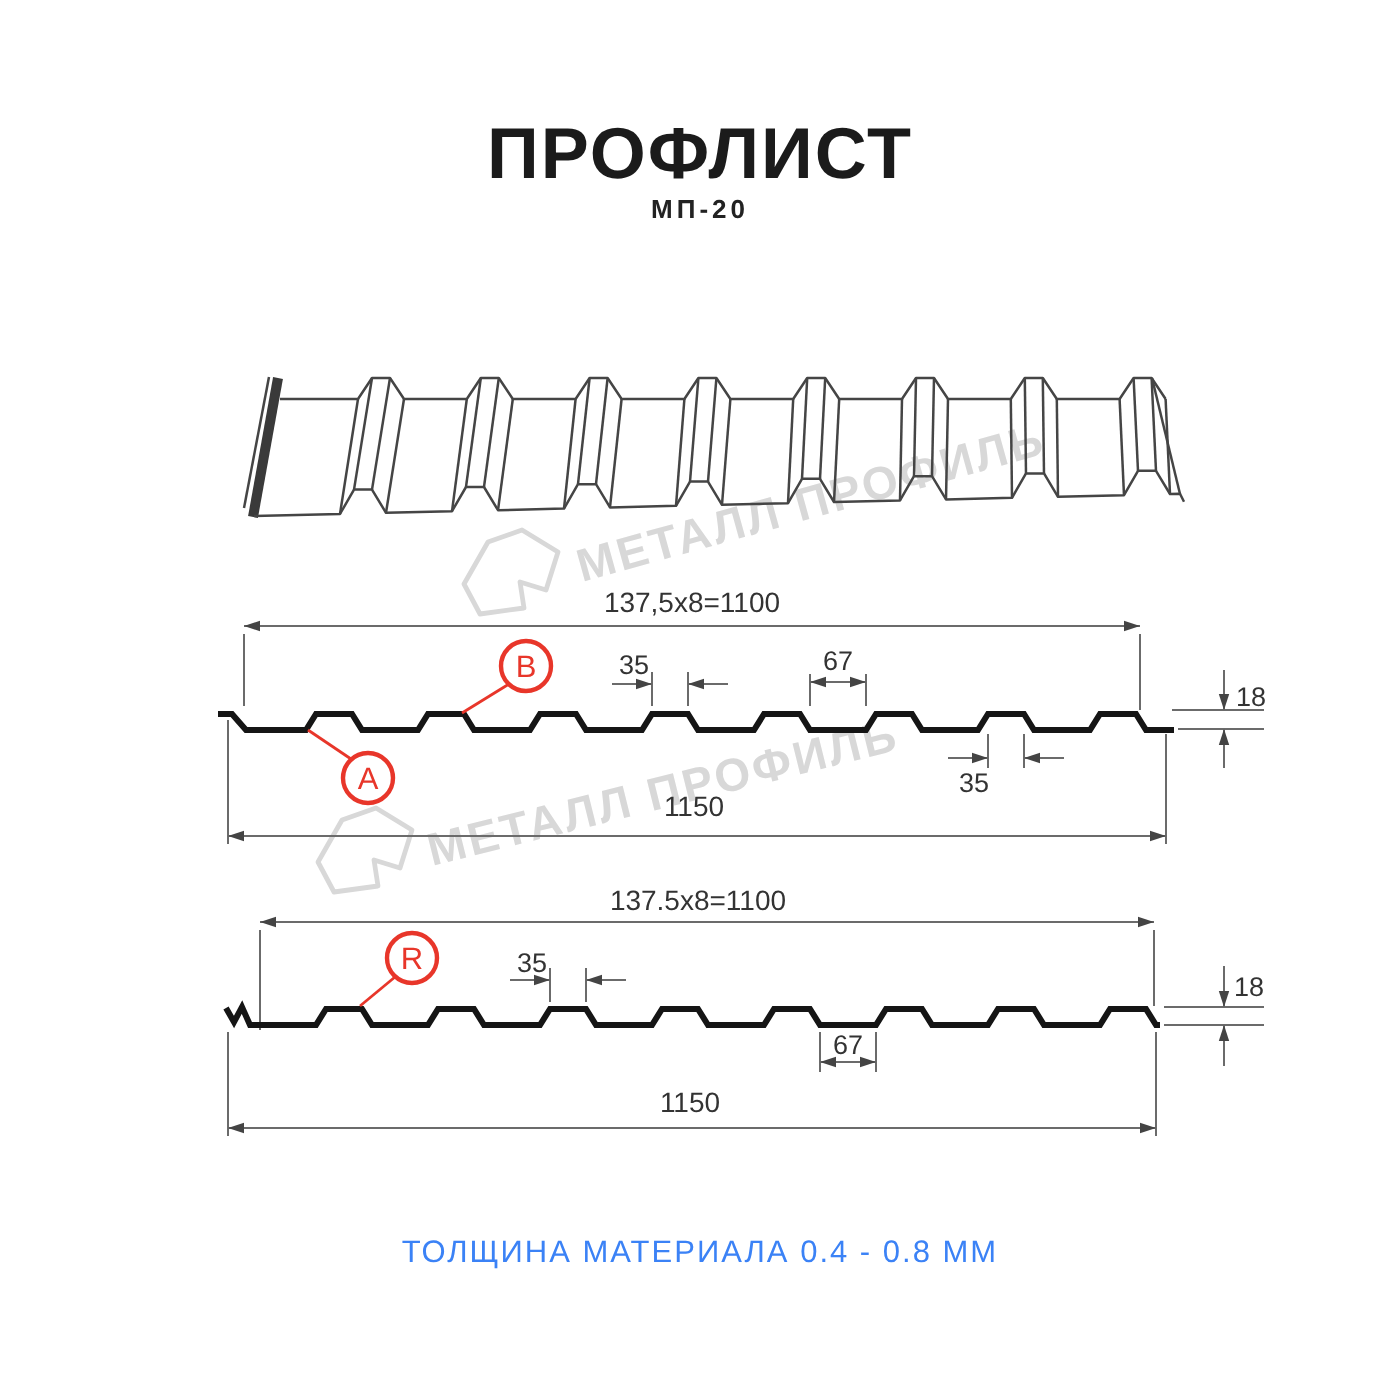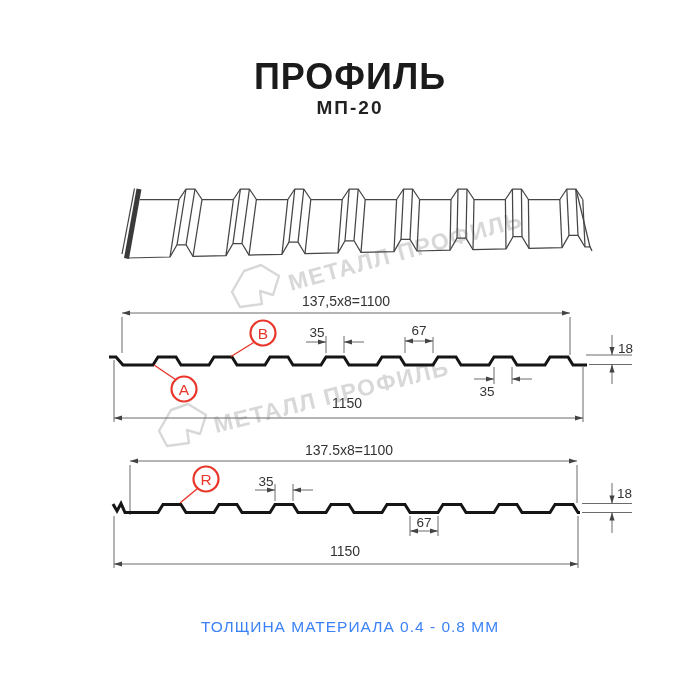--- a/index.html
+++ b/index.html
@@ -1,37 +1,37 @@
 <!DOCTYPE html>
 <html><head>
 <meta charset="utf-8">
 <style>
   html,body{margin:0;padding:0;background:#fff;}
   .page{position:relative;width:700px;height:700px;background:#ffffff;overflow:hidden;
         font-family:"Liberation Sans",sans-serif;}
   .title{position:absolute;left:0;top:56px;width:700px;text-align:center;
          font-size:36px;font-weight:bold;letter-spacing:1px;color:#1b1b1b;}
   .subtitle{position:absolute;left:0;top:97px;width:700px;text-align:center;
-         font-size:19px;font-weight:bold;letter-spacing:2px;color:#222;}
+         font-size:13px;font-weight:bold;letter-spacing:2px;color:#222;}
   .footer{position:absolute;left:0;top:618px;width:700px;text-align:center;
          font-size:15.5px;letter-spacing:1px;color:#3b82f6;}
   svg{position:absolute;left:0;top:0;}
   svg text{font-family:"Liberation Sans",sans-serif;fill:#333;}
   .dim{font-size:14px;}
   .dimsm{font-size:13.5px;}
   .wmtext{font-size:23px;font-weight:bold;letter-spacing:1.5px;fill:#d8d8d8;}
   .wmlogo{fill:none;stroke:#d8d8d8;stroke-width:2.4;stroke-linejoin:round;}
   .redlbl{font-size:15.5px;fill:#e8362a;}
 </style>
 </head>
 <body>
 
 <div class="page">
 
-  <div class="title">ПРОФИЛЬ</div>
+  <div class="title">ПРОФЛИСТ</div>
   <div class="subtitle">МП-20</div>
 
   <svg width="700" height="700" viewBox="0 0 700 700">
 
     <g>
       <path class="wmlogo" d="M232 292 L244 271 L261 265 L279 276 L273 295 L260 291 L262 304 L240 307 Z"></path>
       <text class="wmtext" x="291" y="291" transform="rotate(-15.5 291 291)">МЕТАЛЛ ПРОФИЛЬ</text>
       <path class="wmlogo" d="M159 431 L171 410 L188 404 L206 415 L200 434 L187 430 L189 443 L167 446 Z"></path>
       <text class="wmtext" x="216" y="433" transform="rotate(-14 216 433)">МЕТАЛЛ ПРОФИЛЬ</text>
     </g>

